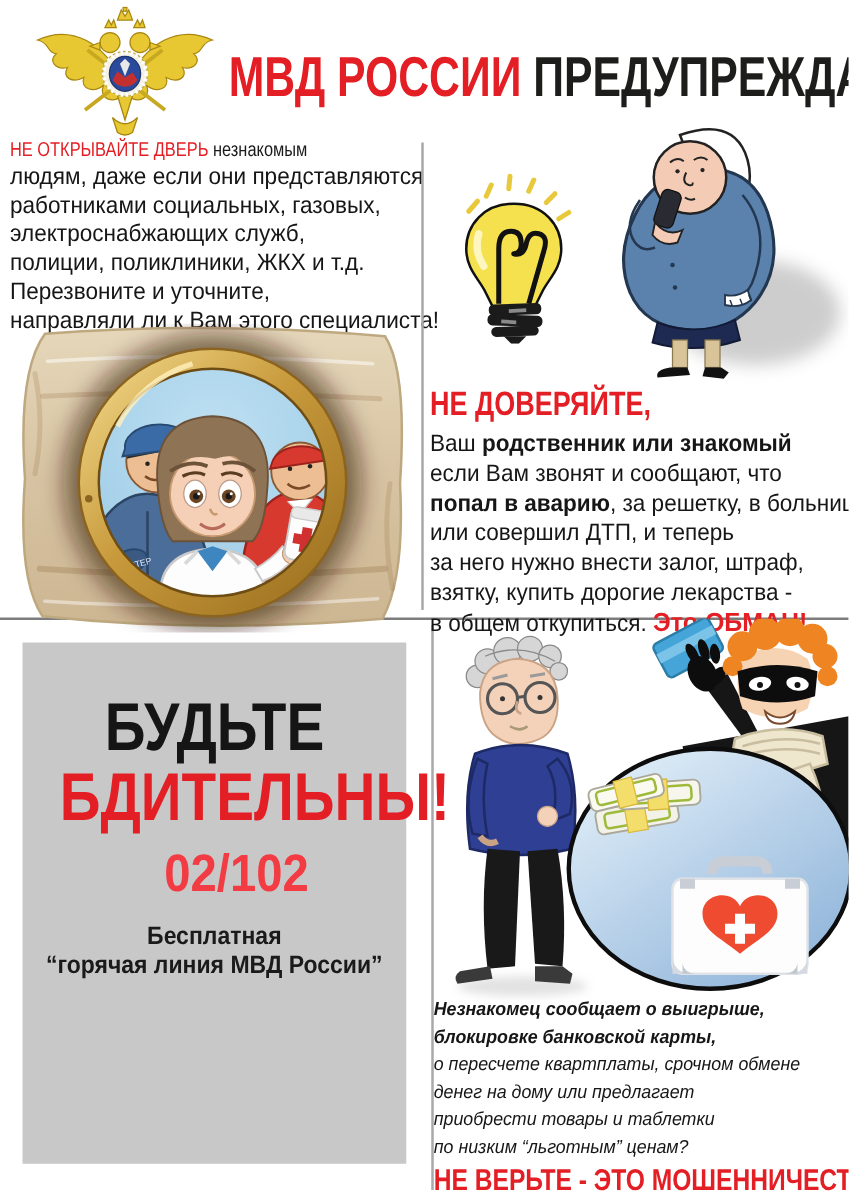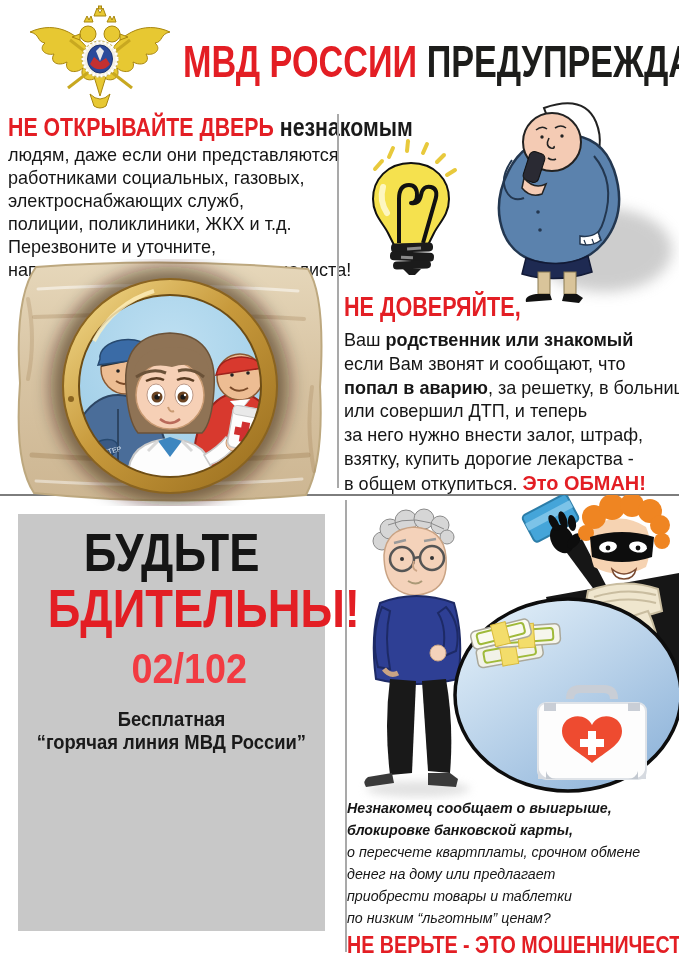--- a/index.html
+++ b/index.html
@@ -12,46 +12,46 @@
   .sx{display:inline-block;transform-origin:left top;}
   .sxc{display:inline-block;transform-origin:center top;}
   .red{color:#e31e24;}
   .numred{color:#f23b42;}
   .b{font-weight:bold;}
   
   .title{left:183px;top:36px;font-size:45px;font-weight:bold;letter-spacing:0;}
   .title .sx{transform:scaleX(0.76);}
   
   .dont-open{left:8px;top:112px;width:332px;}
-  .dont-open .head{font-size:26px;font-weight:bold;}
+  .dont-open .head{font-size:16px;font-weight:normal;}
   .dont-open .head .sx{transform:scaleX(0.82);}
   .body-text{font-size:19px;line-height:23px;color:#161616;}
   .body-text .sx{transform:scaleX(0.95);}
   
   .vdiv{width:2px;background:#a9a9a9;}
   .hdiv{height:2px;background:#7d7d7d;left:0;width:679px;top:494px;}
   
-  .dont-trust{left:344px;top:292px;width:335px;}
+  .dont-trust{left:344px;top:308px;width:335px;}
   .dont-trust .head{font-size:27px;font-weight:bold;margin-bottom:5px;}
   .dont-trust .head .sx{transform:scaleX(0.80);}
   .dont-trust .body-text{line-height:23.8px;}
   .obman{font-size:21px;}
   
   .panel{left:18px;top:514px;width:307px;height:417px;background:#c8c8c8;text-align:center;}
   .mega{font-size:54px;font-weight:bold;line-height:56px;}
   .mega .sxc{transform:scaleX(0.84);}
   .call{font-size:37px;font-weight:bold;line-height:40px;margin-top:42px;}
   .call .sxc{transform:scaleX(0.83);}
   .shortnum{font-size:42px;font-weight:bold;line-height:46px;margin-top:10px;margin-left:35px;}
   .shortnum .sxc{transform:scaleX(0.9);}
   .free{font-size:20px;font-weight:bold;line-height:23px;margin-top:16px;}
   .free .sxc{transform:scaleX(0.92);}
   .phone{font-size:42px;font-weight:bold;line-height:48px;margin-top:2px;}
   .phone .sxc{transform:scaleX(0.74);}
-  .mt26{margin-top:10px;}
+  .mt26{margin-top:40px;}
   
   .fraud{left:347px;top:797px;width:332px;}
   .fraud .body-text{font-size:15px;line-height:22px;font-style:italic;}
   .fraud .finale{font-size:24px;font-weight:bold;line-height:27px;margin-top:2px;}
   .fraud .finale .sx{transform:scaleX(0.82);}
 </style>
 </head>
 <body>
 
 <div class="poster">

